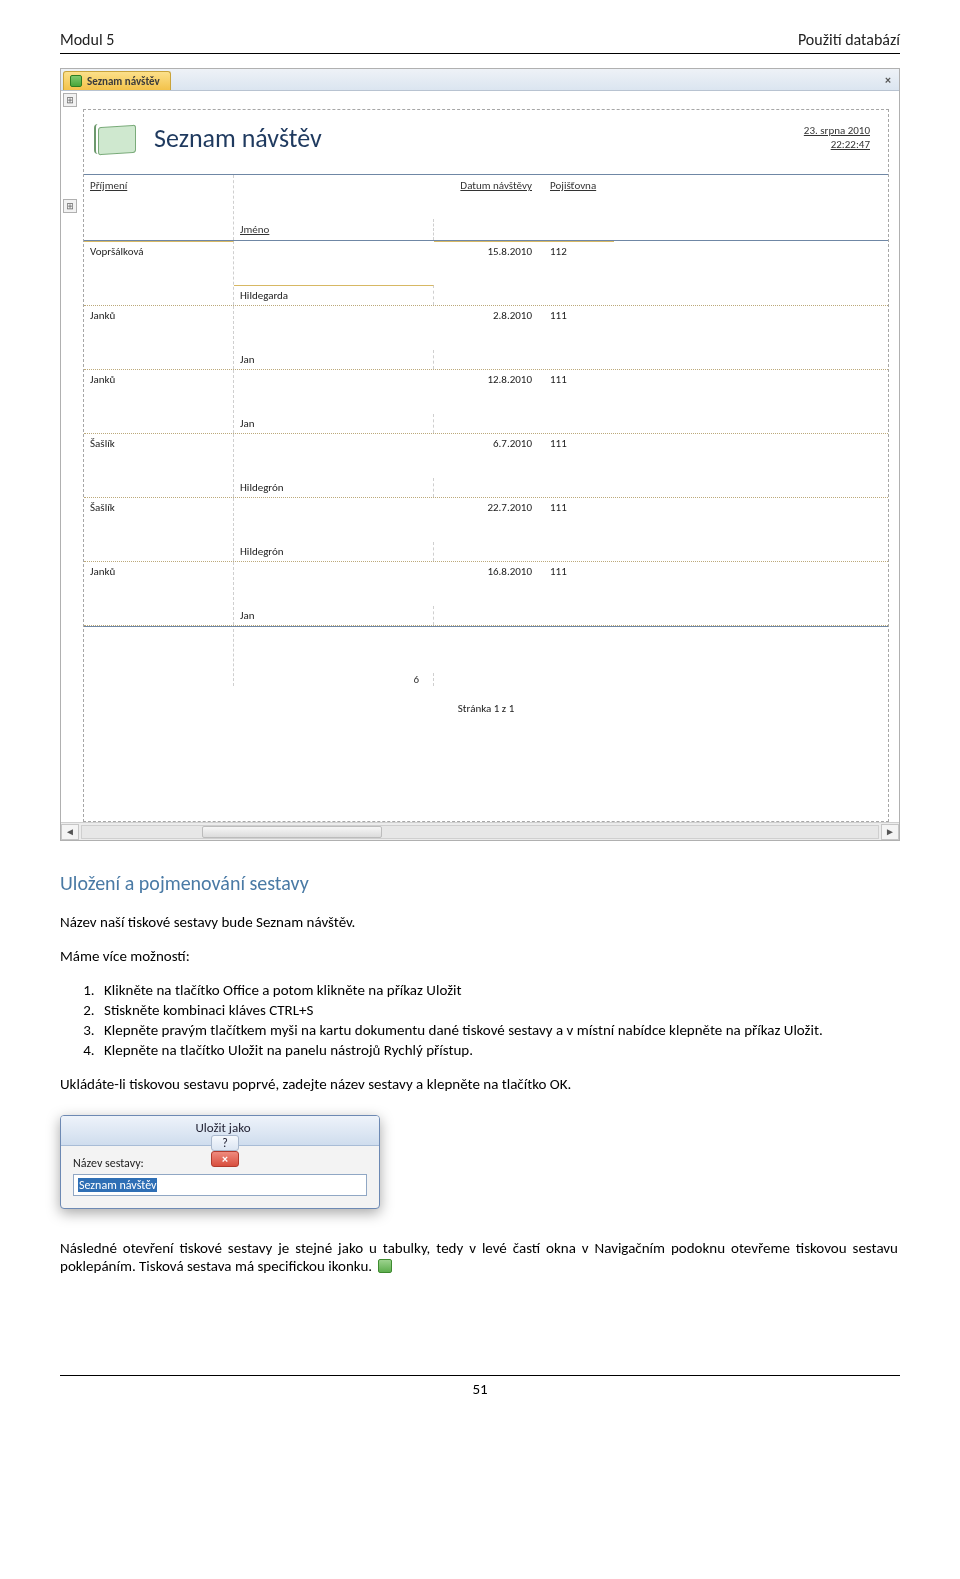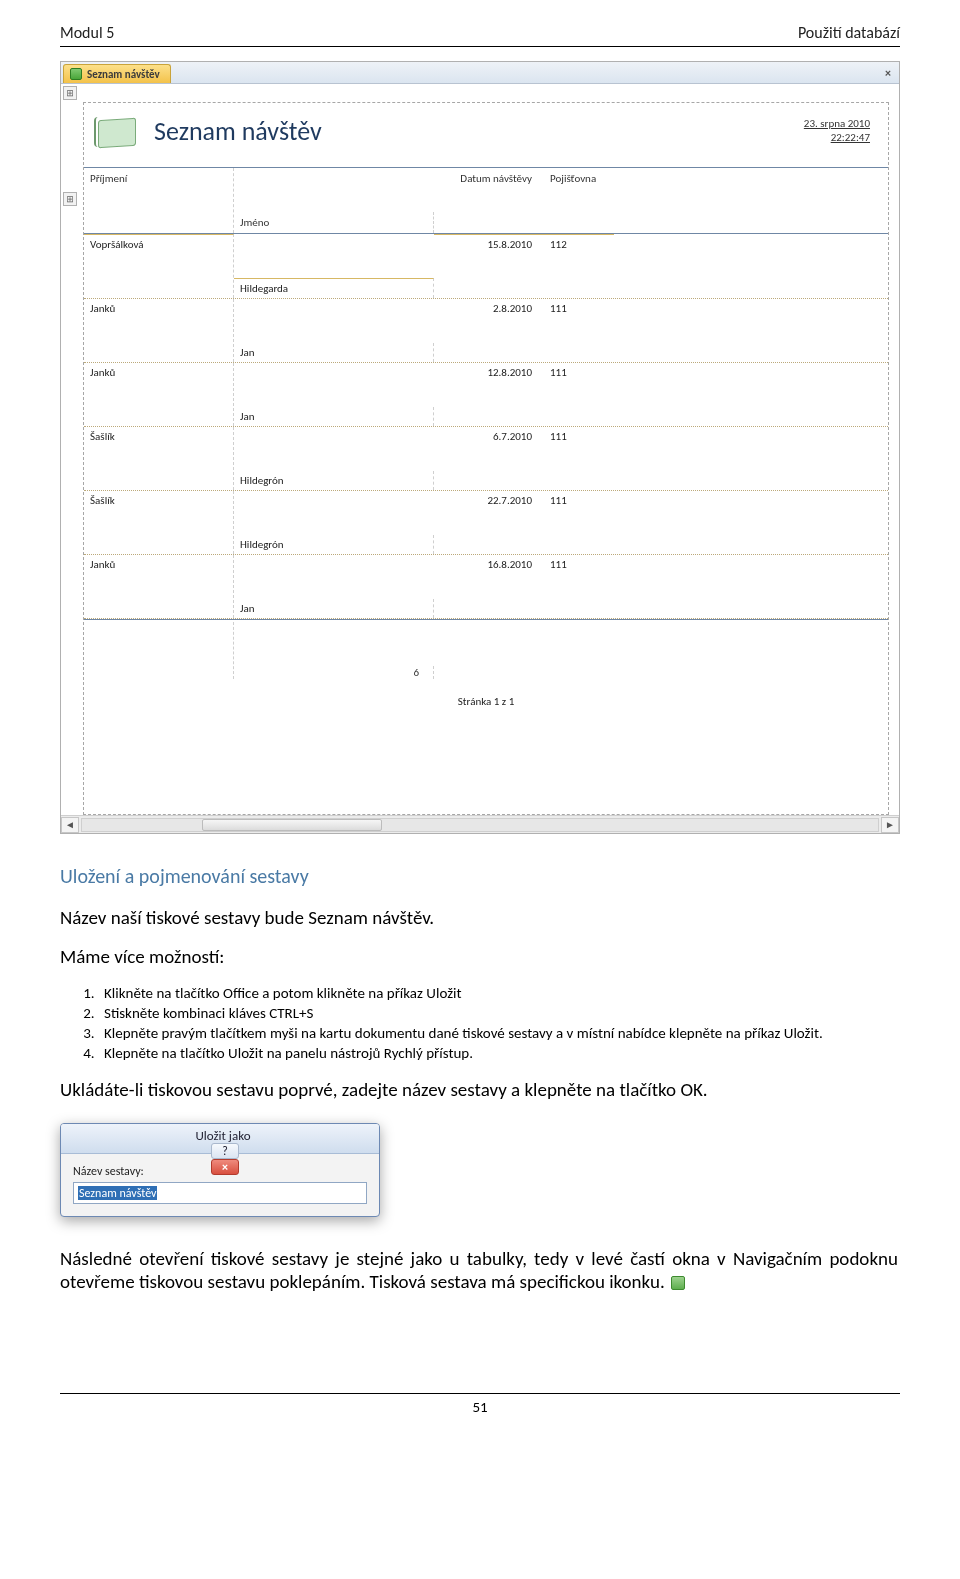--- a/index.html
+++ b/index.html
@@ -5,21 +5,21 @@
   * { box-sizing: border-box; margin: 0; padding: 0; }
   body {
     font-family: Calibri, "Segoe UI", Arial, sans-serif;
     background: #fff;
     color: #000;
     width: 960px;
     margin: 0 auto;
     font-size: 15px;
   }
   .page {
-    padding: 23px 60px 30px 60px;
+    padding: 30px 60px 30px 60px;
   }
   .page-header {
     display: flex;
     justify-content: space-between;
     font-size: 16px;
     color: #222;
     padding-bottom: 4px;
     border-bottom: 1px solid #000;
     margin-bottom: 14px;
   }
@@ -131,21 +131,21 @@
     display: flex;
     padding: 0;
   }
   .col-headers {
     border-top: 1px solid #6f87a5;
     border-bottom: 1px solid #6f87a5;
     background: #fff;
     font-size: 11px;
     color: #333;
   }
-  .col-headers .cell { padding: 4px 6px; font-weight: normal; }
+  .col-headers .cell { padding: 4px 6px; font-weight: normal; text-decoration: underline; }
   .data-row {
     border-bottom: 1px dotted #bca97a;
     font-size: 11px;
     color: #222;
   }
   .data-row:first-of-type .cell,
   .data-row.first .cell { border-top: 1px solid #d7b864; }
   .data-row .cell { padding: 3px 6px; }
   .cell.c1 { width: 150px; border-right: 1px dashed #cfcfcf; }
   .cell.c2 { width: 200px; border-right: 1px dashed #cfcfcf; margin-top: 44px; }
@@ -181,21 +181,21 @@
   .hscroll .thumb { position:absolute; left:120px; top:0; height:12px; width:180px; background:linear-gradient(#f6f6f6,#dcdcdc); border:1px solid #bcbcbc; border-radius:2px; }
 
   
   h2.section {
     color: #4a7aa5;
     font-size: 20px;
     font-weight: 500;
     margin: 30px 0 18px 0;
   }
   p.body {
-    font-size: 19px;
+    font-size: 15px;
     margin: 10px 2px 16px 0;
     color: #000;
   }
   ol.steps {
     margin: 6px 0 16px 38px;
     padding: 0;
     font-size: 15px;
     color: #000;
   }
   ol.steps li {

